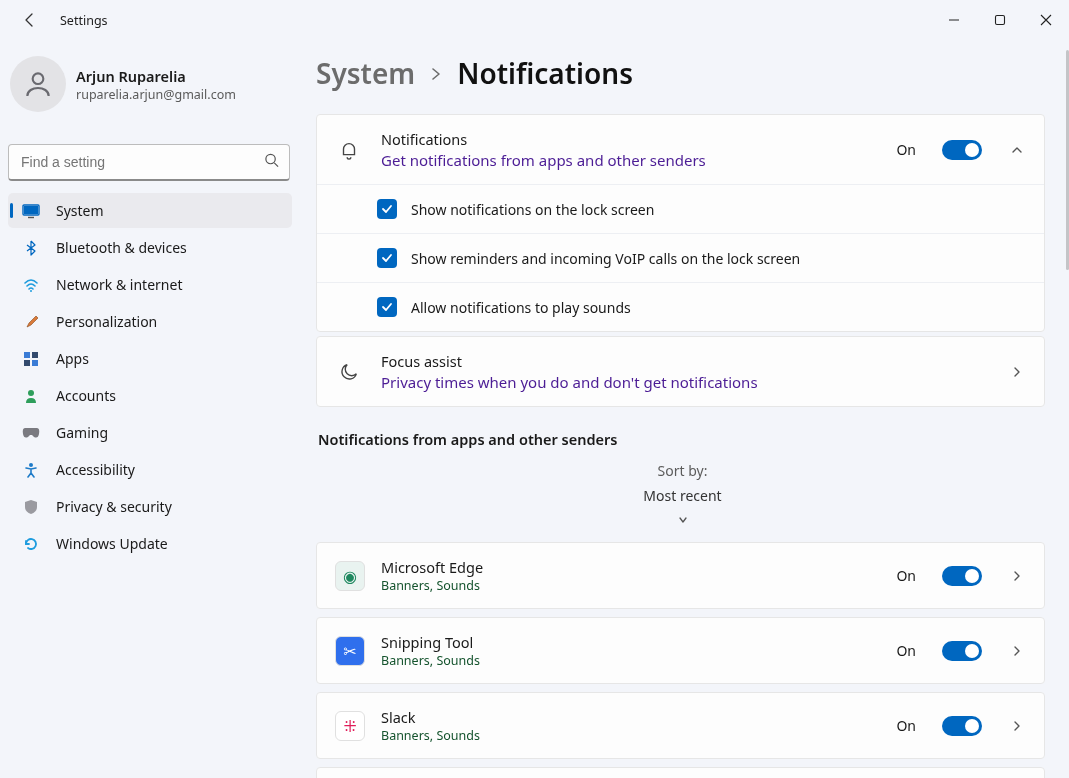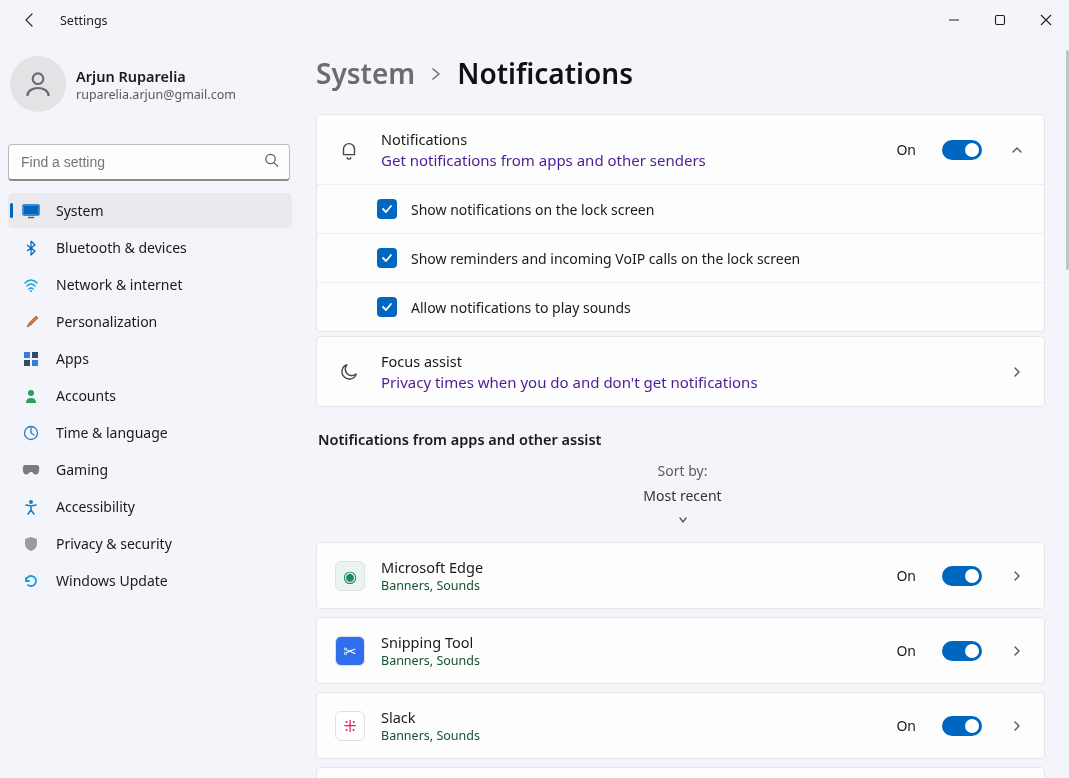--- a/index.html
+++ b/index.html
@@ -229,29 +229,20 @@
         <span class="nav-icon">
             <svg width="16" height="16" viewBox="0 0 16 16">
               <circle cx="8" cy="5" r="3" fill="#2e9e5b"></circle>
               <path d="M3 15 Q3 10 8 10 Q13 10 13 15 Z" fill="#2e9e5b"></path>
             </svg>
           </span>
         <span class="nav-label">Accounts</span>
       </div>
       <div class="nav-item">
         <span class="nav-icon">
-            <svg width="16" height="16" viewBox="0 0 16 16">
-              <circle cx="8" cy="8" r="6.5" fill="none" stroke="#2a7bbf" stroke-width="1.3"></circle>
-              <path d="M8 3 V8 L11 10" stroke="#2a7bbf" stroke-width="1.3" fill="none" stroke-linecap="round"></path>
-            </svg>
-          </span>
-        <span class="nav-label">Time &amp; language</span>
-      </div>
-      <div class="nav-item">
-        <span class="nav-icon">
             <svg width="18" height="14" viewBox="0 0 18 14">
               <path d="M3 2 H15 Q18 2 17 8 Q16 13 12 11 L10 9 H8 L6 11 Q2 13 1 8 Q0 2 3 2 Z" fill="#7a7a80"></path>
             </svg>
           </span>
         <span class="nav-label">Gaming</span>
       </div>
       <div class="nav-item">
         <span class="nav-icon">
             <svg width="16" height="16" viewBox="0 0 16 16">
               <circle cx="8" cy="3" r="2" fill="#1e7bc8"></circle>
@@ -353,21 +344,21 @@
         <div class="card-right">
           <span class="chev">
             <svg width="14" height="14" viewBox="0 0 14 14">
                 <path d="M5 3 L9 7 L5 11" stroke="#555" stroke-width="1.4" fill="none" stroke-linecap="round" stroke-linejoin="round"></path>
               </svg>
           </span>
         </div>
       </div>
     </div>
 
-    <div class="section-title">Notifications from apps and other assist</div>
+    <div class="section-title">Notifications from apps and other senders</div>
 
     <div class="sort-row">
       <span class="sort-label">Sort by:</span>
       <span class="sort-value">Most recent</span>
       <span>
         <svg width="12" height="12" viewBox="0 0 12 12">
             <path d="M3 4 L6 8 L9 4" stroke="#555" stroke-width="1.3" fill="none" stroke-linecap="round" stroke-linejoin="round"></path>
           </svg>
       </span>
     </div>

